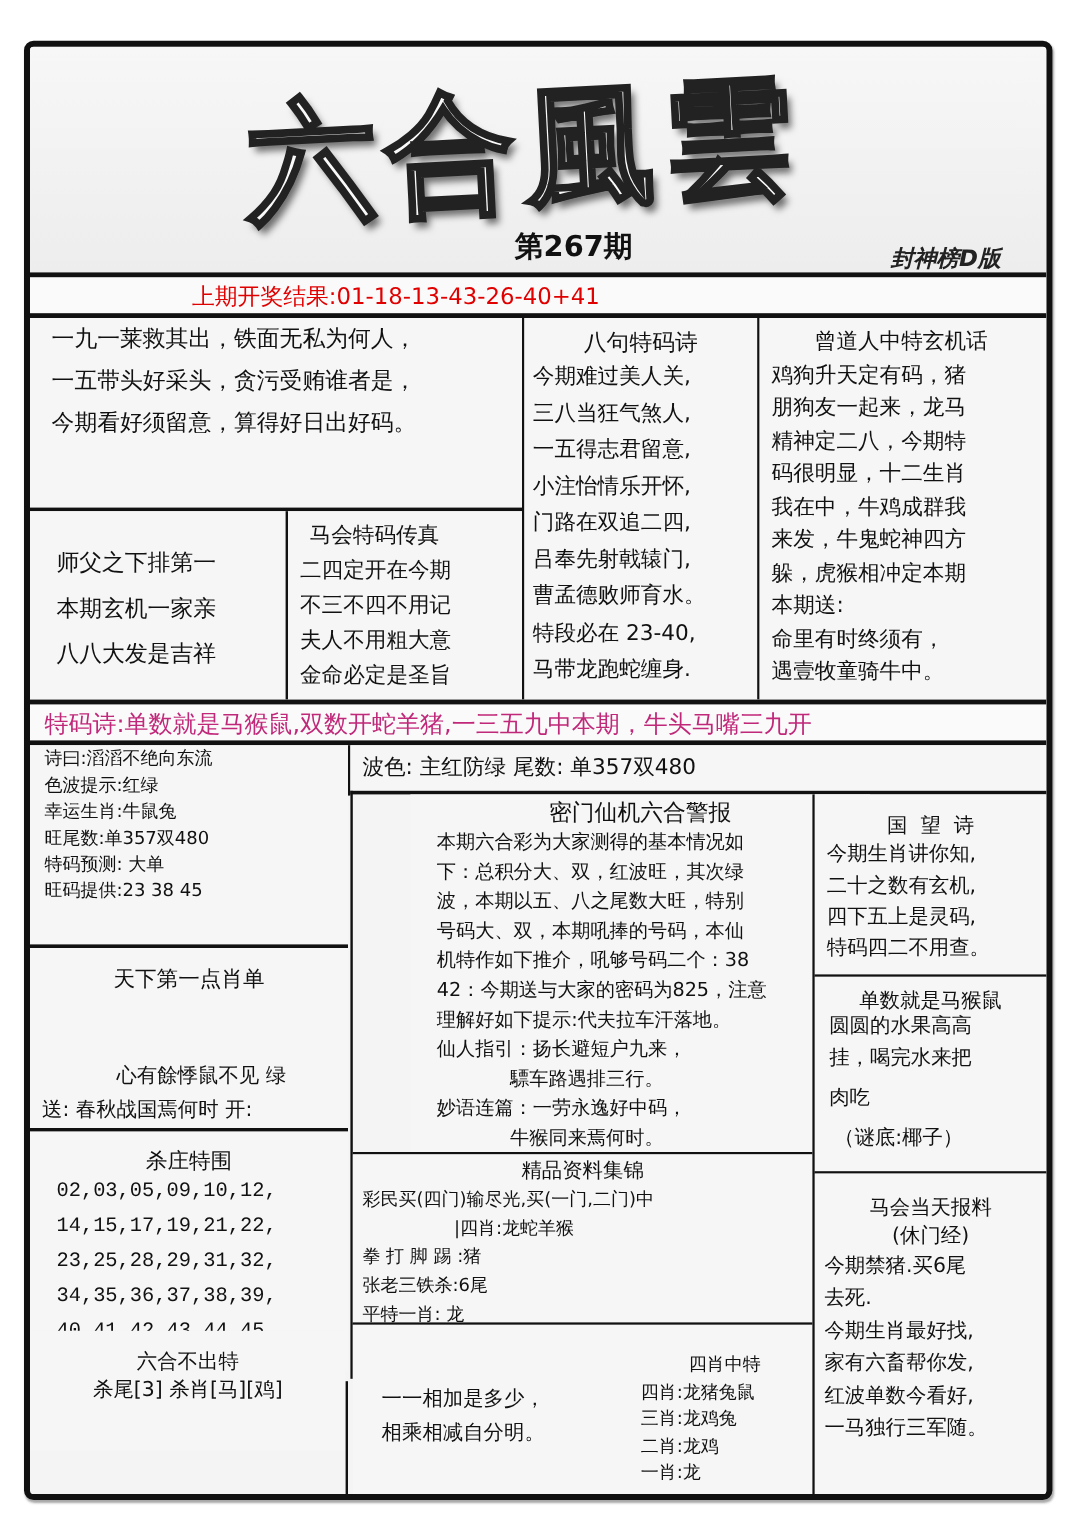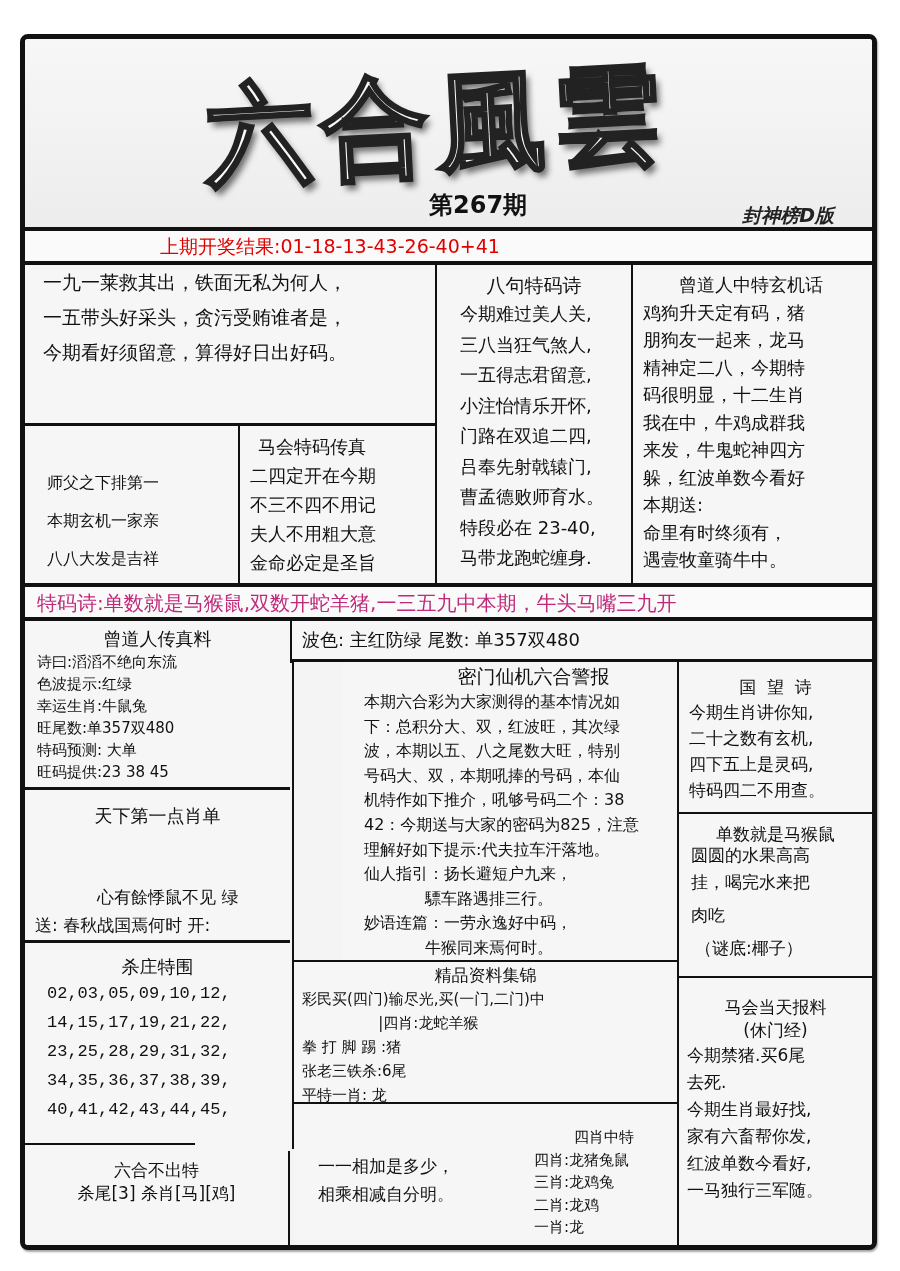--- a/index.html
+++ b/index.html
@@ -51,41 +51,41 @@
   <div class="cell" style="left:0;top:226px;width:410px;height:160px;">
     <div class="txt" style="padding-left:18px;font-size:19px;line-height:35px">
       <div>一九一莱救其出，铁面无私为何人，</div>
       <div>一五带头好采头，贪污受贿谁者是，</div>
       <div>今期看好须留意，算得好日出好码。</div>
     </div>
   </div>
   <div class="line" style="left:0;top:384px;width:410px;height:3px"></div>
 
   <div class="cell" style="left:0;top:387px;width:213px;height:157px;">
-    <div class="txt" style="padding:38px 0 0 22px;font-size:16px;line-height:38px">
+    <div class="txt" style="padding:24px 0 0 22px;font-size:19px;line-height:38px">
       <div>师父之下排第一</div>
       <div>本期玄机一家亲</div>
       <div>八八大发是吉祥</div>
     </div>
   </div>
   <div class="line" style="left:213px;top:387px;width:2px;height:157px"></div>
   <div class="cell" style="left:215px;top:387px;width:195px;height:157px;">
     <div class="txt" style="padding:6px 0 0 10px;font-size:18px;line-height:29px">
       <div style="padding-left:8px">马会特码传真</div>
       <div>二四定开在今期</div>
       <div>不三不四不用记</div>
       <div>夫人不用粗大意</div>
       <div>金命必定是圣旨</div>
     </div>
   </div>
   <div class="line" style="left:410px;top:226px;width:2px;height:318px"></div>
 
   <div class="cell" style="left:412px;top:226px;width:194px;height:318px;">
     <div class="title" style="margin-top:8px;font-size:19px">八句特码诗</div>
-    <div class="txt" style="padding-left:23px;font-size:18px;line-height:30.5px">
+    <div class="txt" style="padding-left:7px;font-size:18px;line-height:30.5px">
       <div>今期难过美人关,</div>
       <div>三八当狂气煞人,</div>
       <div>一五得志君留意,</div>
       <div>小注怡情乐开怀,</div>
       <div>门路在双追二四,</div>
       <div>吕奉先射戟辕门,</div>
       <div>曹孟德败师育水。</div>
       <div>特段必在 23-40,</div>
       <div>马带龙跑蛇缠身.</div>
     </div>
@@ -94,33 +94,32 @@
 
   <div class="cell" style="left:608px;top:226px;width:239px;height:318px;">
     <div class="txt" style="padding:6px 0 0 10px;font-size:18px;line-height:27.5px">
       <div style="padding-left:36px">曾道人中特玄机话</div>
       <div>鸡狗升天定有码，猪</div>
       <div>朋狗友一起来，龙马</div>
       <div>精神定二八，今期特</div>
       <div>码很明显，十二生肖</div>
       <div>我在中，牛鸡成群我</div>
       <div>来发，牛鬼蛇神四方</div>
-      <div>躲，红波单数今看好</div>
+      <div>躲，虎猴相冲定本期</div>
       <div>本期送:</div>
       <div>命里有时终须有，</div>
       <div>遇壹牧童骑牛中。</div>
     </div>
   </div>
 
   <div class="abs pinkbar">
     <span>特码诗:单数就是马猴鼠,双数开蛇羊猪,一三五九中本期，牛头马嘴三九开</span>
   </div>
 
   <div class="cell" style="left:0;top:582px;width:265px;height:166px;">
-    <div class="title" style="margin-top:6px;font-size:18px">曾道人传真料</div>
     <div class="small" style="padding-left:12px">
       <div>诗曰:滔滔不绝向东流</div>
       <div>色波提示:红绿</div>
       <div>幸运生肖:牛鼠兔</div>
       <div>旺尾数:单357双480</div>
       <div>特码预测: 大单</div>
       <div>旺码提供:23 38 45</div>
     </div>
   </div>
   <div class="line" style="left:0;top:748px;width:265px;height:3px"></div>
@@ -137,21 +136,21 @@
     <div class="txt" style="padding-left:22px;font-size:17px;line-height:29px">
       <div>02,03,05,09,10,12,</div>
       <div>14,15,17,19,21,22,</div>
       <div>23,25,28,29,31,32,</div>
       <div>34,35,36,37,38,39,</div>
       <div>40,41,42,43,44,45,</div>
     </div>
   </div>
   <div class="line" style="left:0;top:1104px;width:170px;height:2px"></div>
 
-  <div class="cell" style="left:0;top:1106px;width:263px;height:100px;">
+  <div class="cell" style="left:0;top:1070px;width:263px;height:100px;">
     <div class="title" style="margin-top:14px;font-size:17px">六合不出特</div>
     <div class="title" style="font-size:17px">杀尾[3]  杀肖[马][鸡]</div>
   </div>
 
   <div class="line" style="left:265px;top:582px;width:2px;height:42px"></div>
   <div class="line" style="left:263px;top:1112px;width:2px;height:94px"></div>
 
   <div class="cell" style="left:267px;top:582px;width:580px;height:38px;">
     <div class="txt" style="padding:4px 0 0 10px;font-size:18px">波色:  主红防绿 尾数:    单357双480</div>
   </div>

